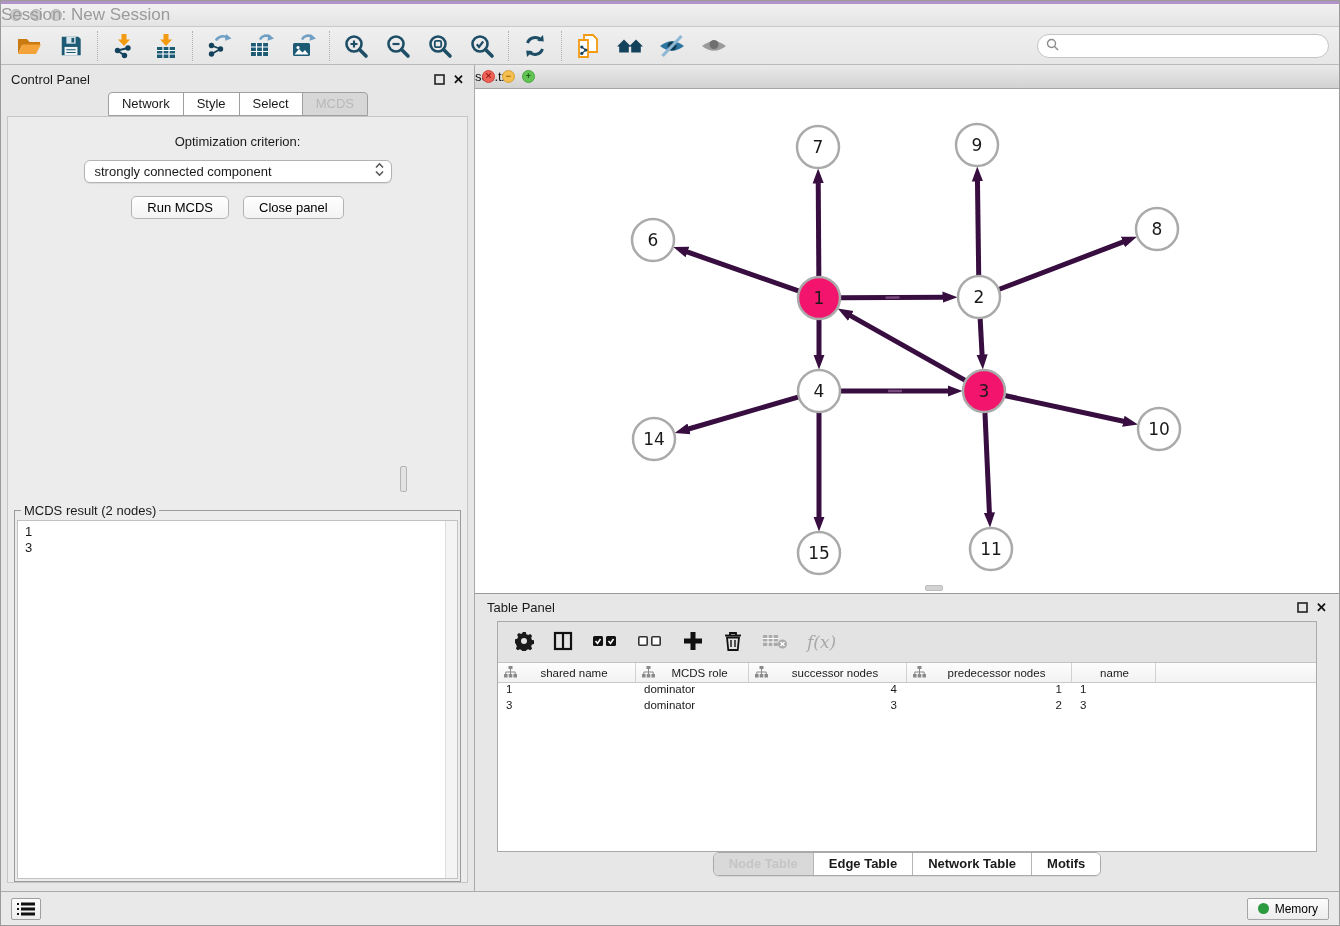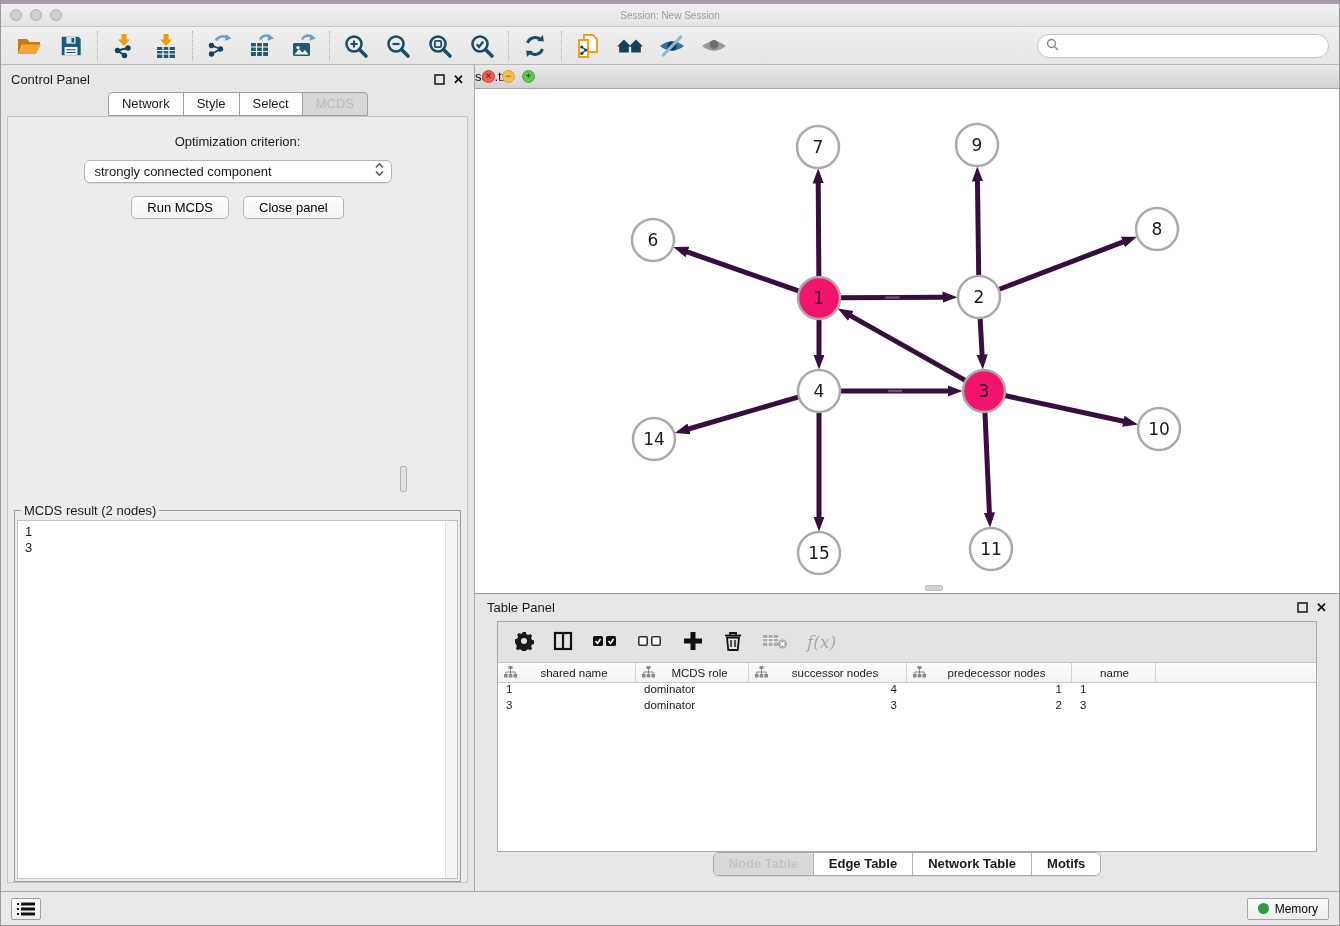--- a/index.html
+++ b/index.html
@@ -8,21 +8,21 @@
     font-family: "Liberation Sans", "DejaVu Sans", sans-serif;
     background:#e7e7e7; color:#1a1a1a; overflow:hidden;
     -webkit-font-smoothing: antialiased;
   }
   .app-window { width:1340px; height:926px; display:flex; flex-direction:column; border:1px solid #9b9b9b; }
 
   
   .titlebar { height:26px; background:linear-gradient(#f1f1f1,#e4e4e4); border-top:3px solid #b192c9; border-bottom:1px solid #c9c9c9; position:relative; display:flex; align-items:center; flex:none; }
   .titlebar .traffic { display:flex; gap:8px; margin-left:9px; }
   .tl-dot { width:12px; height:12px; border-radius:50%; background:#cfcfcf; border:1px solid #b3b3b3; }
-  .titlebar .win-title { position:absolute; left:0; right:0; text-align:center; font-size:10px; color:#9b9b9b; pointer-events:none; }
+  .titlebar .win-title { position:absolute; left:0; right:0; font-size:17px; color:#9b9b9b; pointer-events:none; }
 
   
   .toolbar { height:38px; flex:none; background:linear-gradient(#efefef,#e6e6e6); border-bottom:1px solid #b9b9b9; display:flex; align-items:center; padding:0 10px; }
   .tb-group { display:flex; align-items:center; gap:6px; }
   .tb-sep { width:1px; height:30px; margin:0 8px; border-left:1px dotted #b0b0b0; }
   .tb-btn { width:36px; height:32px; display:grid; place-items:center; background:transparent; border:none; cursor:pointer; }
   .tb-btn svg { display:block; }
   .search-wrap { margin-left:auto; display:flex; align-items:center; background:#fff; border:1px solid #c4c4c4; border-radius:12px; height:24px; width:292px; padding:0 8px; }
   .search-wrap input { border:none; outline:none; flex:1; font-size:12px; margin-left:5px; background:transparent; }
 

